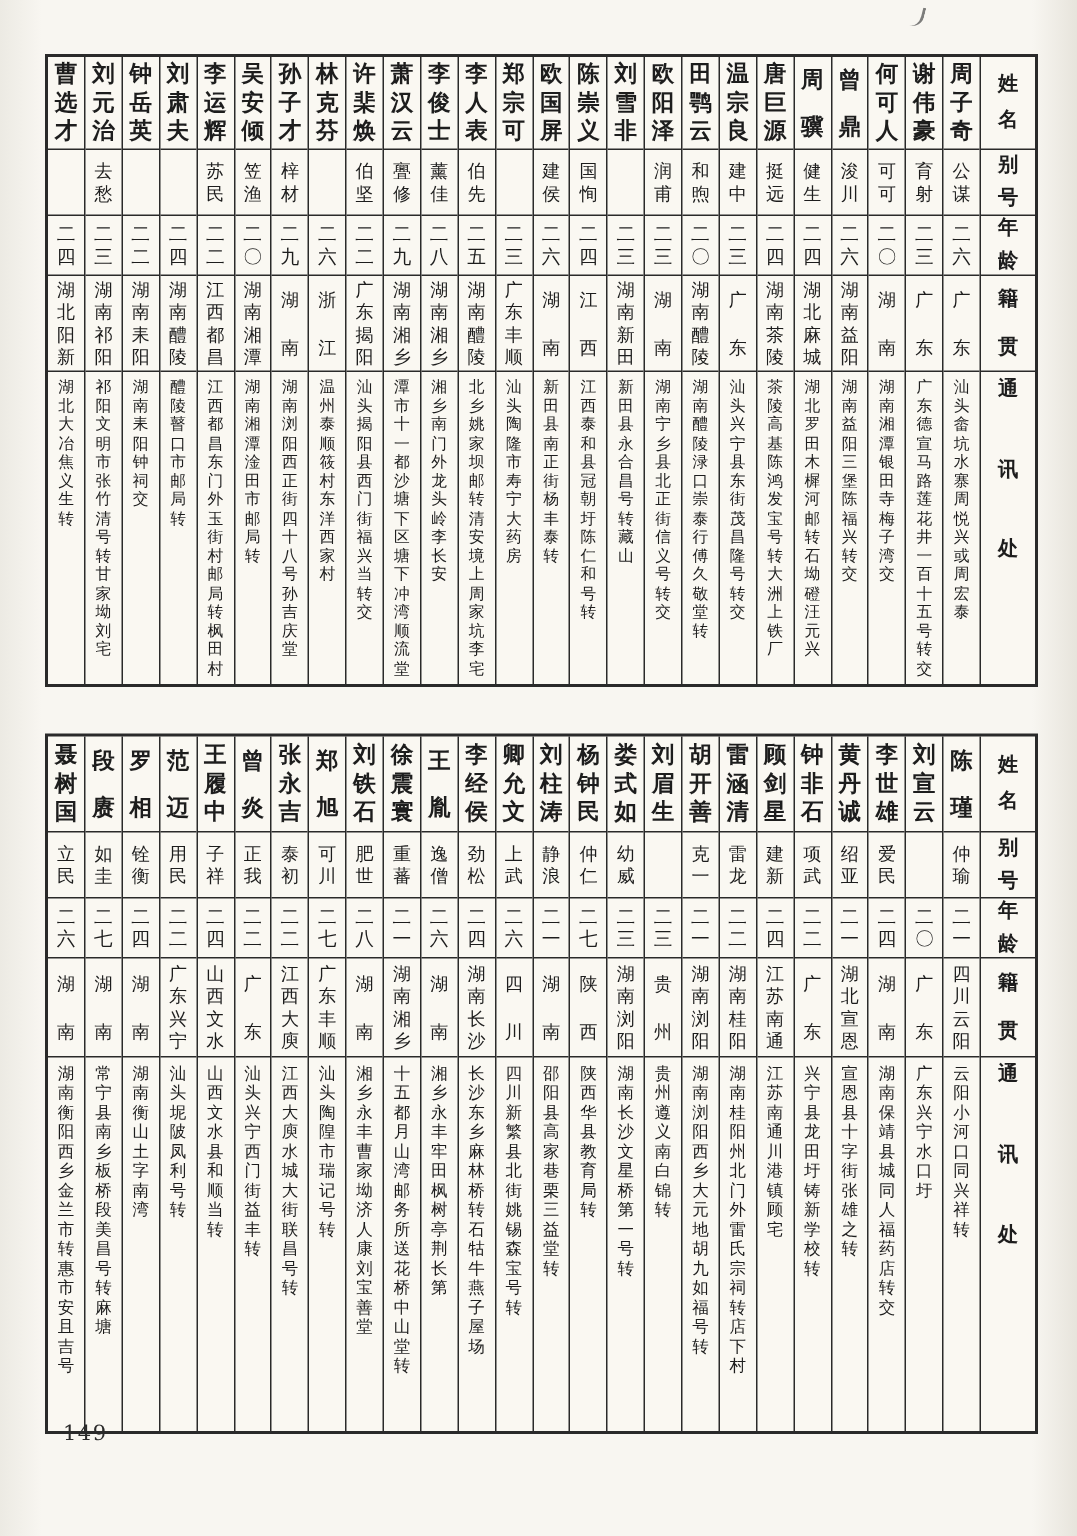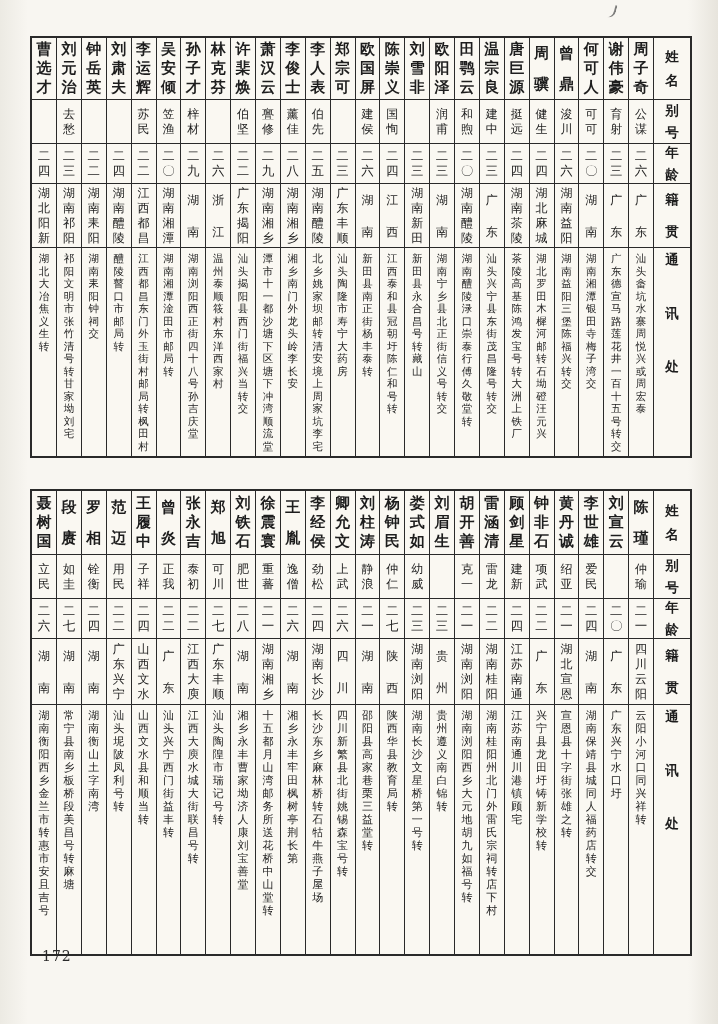--- a/index.html
+++ b/index.html
@@ -2261,14 +2261,14 @@
             <span>惠</span>
             <span>市</span>
             <span>安</span>
             <span>且</span>
             <span>吉</span>
             <span>号</span>
           </div>
         </div>
       </div>
     </div>
-  <div class="page-number">172</div>
+  <div class="page-number">149</div>
 </div>
 
 </body></html>

